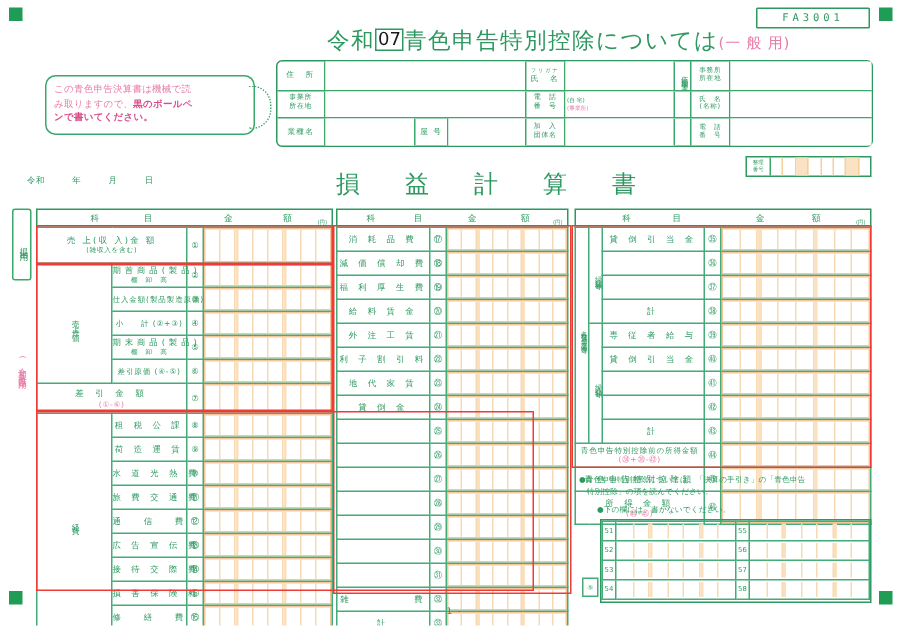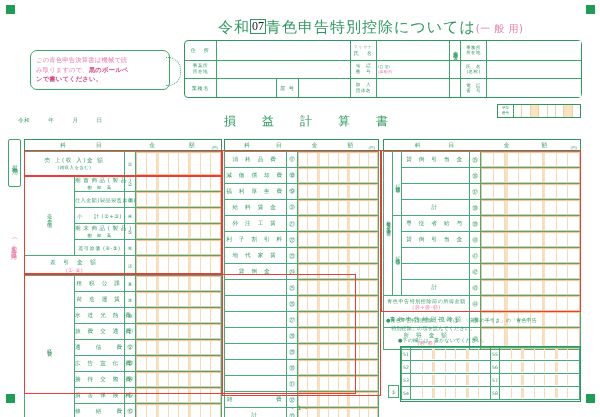--- a/index.html
+++ b/index.html
@@ -30,21 +30,21 @@
   }
 
   
   .title{
     position:absolute;left:218px;top:18px;width:360px;height:20px;
     font-size:15px;letter-spacing:1px;color:#2d9960;white-space:nowrap;
   }
   .title .yr{
     display:inline-block;border:1px solid #2d9960;
     padding:0 1px;font-size:12px;letter-spacing:0;
-    color:#1a1a1a;background:#fff;vertical-align:2px;line-height:13px;font-family:Liberation Serif, serif;
+    color:#1a1a1a;background:#fff;vertical-align:2px;line-height:13px;
   }
   .title .small{font-size:10px;letter-spacing:0.5px;}
   .title .pink{color:#e87ca8;}
 
   
   .note{
     position:absolute;left:30px;top:50px;width:140px;height:40px;
     border:1px solid #3aa86c;border-radius:7px;
     box-sizing:border-box;padding:4px 5px;
     font-size:6.3px;line-height:9.5px;color:#e87ca8;letter-spacing:0.2px;
@@ -90,21 +90,21 @@
 
   
   .dateline{
     position:absolute;left:18px;top:117px;font-size:5.6px;letter-spacing:0.4px;
     color:#2d9960;
   }
   .dateline span{margin-right:16px;}
 
   
   .bigheading{
-    position:absolute;left:224px;top:113px;font-size:12px;letter-spacing:7px;
+    position:absolute;left:224px;top:113px;font-size:16px;letter-spacing:7px;
     color:#2d9960;white-space:nowrap;
   }
   .periodwrap{
     position:absolute;left:355px;top:116px;font-size:9px;color:#2d9960;
     white-space:nowrap;letter-spacing:0;
   }
   .periodwrap .pbox{display:inline-block;width:13px;height:11px;
     border:1px solid #3aa86c;border-right:none;vertical-align:-2px;
     box-sizing:border-box;position:relative;}
   .periodwrap .pbox::after{content:"";position:absolute;left:50%;top:0;bottom:0;
@@ -181,20 +181,21 @@
 </head>
 <body>
 
 <div class="page">
 
   <div class="reg tl"></div>
   <div class="reg tr"></div>
   <div class="reg bl"></div>
   <div class="reg br"></div>
 
+  <div class="formcode">FA3001</div>
 
   <div class="title">
     <span>令和</span><span class="yr">07</span><span>青色申告特別控除については</span><span class="small pink">(一 般 用)</span>
   </div>
 
   <div class="note">
     <span>この青色申告決算書は機械で読</span><br>
     <span>み取りますので、</span><b>黒のボールペ</b><br>
     <b>ンで書いてください。</b>
     <div class="tab"></div>

